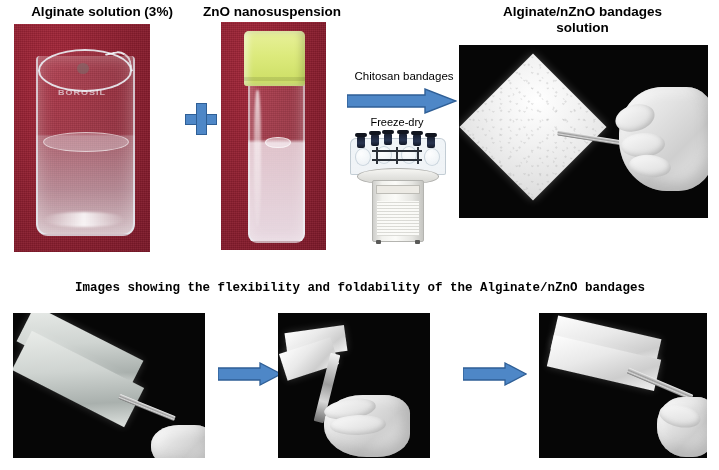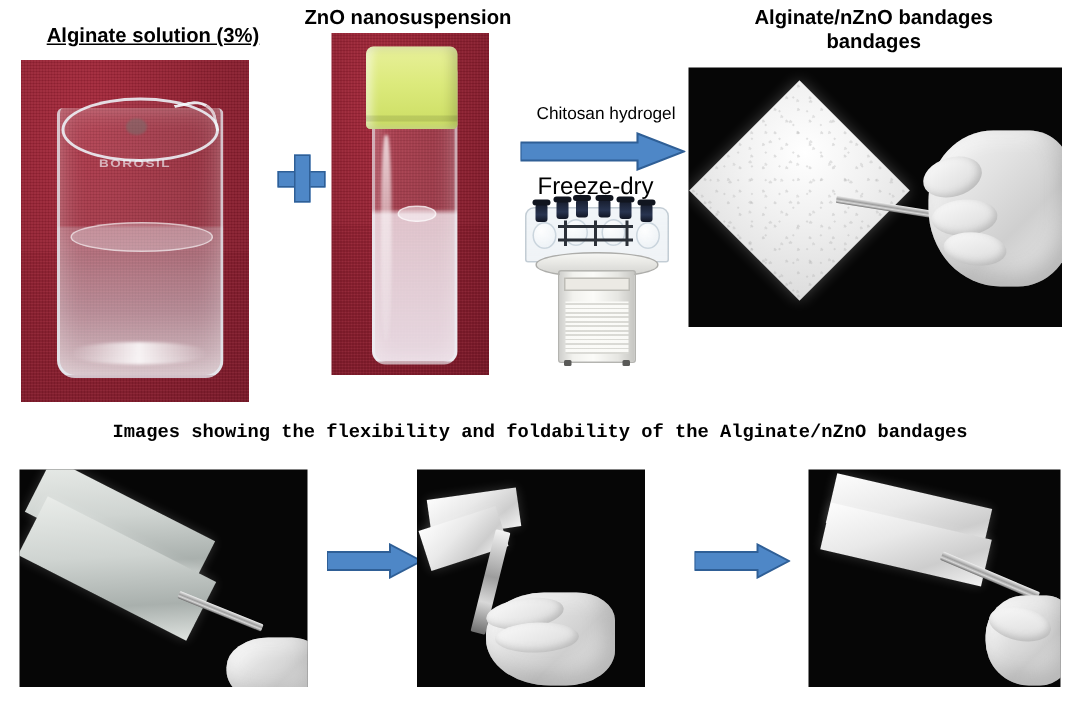--- a/index.html
+++ b/index.html
@@ -143,23 +143,23 @@
       linear-gradient(150deg,#fdfdfd 0%,#e9e9e9 40%,#cdcdcd 72%,#f2f2f2 100%);
       box-shadow:0 0 8px rgba(255,255,255,.18);}
   .fold.dim{background:
       linear-gradient(150deg,#e9ece9 0%,#cfd4d1 42%,#a9b0ad 75%,#dfe3e0 100%);}
 
   .caption{position:absolute;font-weight:bold;text-align:center;font-family:Liberation Mono, monospace;}
 </style>
 </head>
 <body>
 
-<div class="lbl" style="left:14px;top:16px;width:176px;font-size:13.5px;text-decoration:underline;">Alginate solution (3%)</div>
-
-<div class="photo red-bg" style="left:14px;top:40px;width:152px;height:228px;">
+<div class="lbl" style="left:14px;top:4px;width:176px;font-size:13.5px;">Alginate solution (3%)</div>
+
+<div class="photo red-bg" style="left:14px;top:24px;width:136px;height:228px;">
   <div class="beaker">
     <div class="beaker-liquid-top"></div>
     <div class="beaker-shine"></div>
   </div>
   <div class="beaker-rim" style="left:18%;top:11%;width:66%;height:17%;"></div>
   <div class="beaker-spout" style="right:14%;top:12%;"></div>
   <div class="beaker-dot" style="left:46%;top:17%;width:9%;height:5%;"></div>
   <div class="beaker-brand" style="left:24%;top:28%;width:52%;">BOROSIL</div>
 </div>
 
@@ -171,29 +171,29 @@
 <div class="lbl" style="left:196px;top:4px;width:152px;font-size:13.5px;">ZnO nanosuspension</div>
 
 <div class="photo red-bg" style="left:221px;top:22px;width:105px;height:228px;">
   <div class="vial">
     <div class="vial-liquid-top"></div>
   </div>
   <div class="vial-cap"></div>
   <div class="vial-shine"></div>
 </div>
 
-<div style="position:absolute;left:341px;top:70px;width:126px;font-size:11.5px;text-align:center;">Chitosan hydrogel</div>
+<div style="position:absolute;left:341px;top:70px;width:126px;font-size:11.5px;text-align:center;">Chitosan bandages</div>
 
 <div class="arrow" style="left:347px;top:88px;width:110px;height:26px;">
   <svg viewBox="0 0 110 26" preserveAspectRatio="none">
     <polygon points="0,7 78,7 78,1 109,13 78,25 78,19 0,19" fill="#4e87c7" stroke="#2f5f96" stroke-width="1.4"></polygon>
   </svg>
 </div>
 
-<div style="position:absolute;left:341px;top:116px;width:112px;font-size:16px;text-align:center;">Freeze-dry</div>
+<div style="position:absolute;left:341px;top:116px;width:112px;font-size:11px;text-align:center;">Freeze-dry</div>
 
 <div class="fd" style="left:344px;top:132px;width:106px;height:108px;">
   <div class="fd-glass"></div>
 
   <div class="fd-flask" style="left:10%;top:15%;"></div>
   <div class="fd-flask" style="left:30%;top:13%;"></div>
   <div class="fd-flask" style="left:54%;top:13%;"></div>
   <div class="fd-flask" style="left:75%;top:15%;"></div>
 
   <div class="fd-valve" style="left:12%;top:4%;"></div>
@@ -211,21 +211,21 @@
 
   <div class="fd-drum"></div>
   <div class="fd-body">
     <div class="fd-foot" style="left:6%;"></div>
     <div class="fd-foot" style="right:6%;"></div>
   </div>
   <div class="fd-panel"></div>
 </div>
 
 <div class="lbl" style="left:455px;top:4px;width:255px;font-size:13.5px;">Alginate/nZnO bandages</div>
-<div class="lbl" style="left:455px;top:20px;width:255px;font-size:13.5px;">bandages</div>
+<div class="lbl" style="left:455px;top:20px;width:255px;font-size:13.5px;">solution</div>
 
 <div class="photo black-bg" style="left:459px;top:45px;width:249px;height:173px;">
   <div class="bandage-sq" style="left:22px;top:30px;width:104px;height:104px;"></div>
   <div class="forceps" style="left:98px;top:92px;width:86px;height:5px;transform:rotate(9deg);"></div>
   <div class="glove" style="left:160px;top:42px;width:96px;height:104px;"></div>
   <div class="finger" style="left:156px;top:60px;width:40px;height:26px;transform:rotate(-16deg);"></div>
   <div class="finger" style="left:162px;top:88px;width:44px;height:24px;transform:rotate(-4deg);"></div>
   <div class="finger" style="left:170px;top:110px;width:42px;height:22px;transform:rotate(6deg);"></div>
 </div>
 

